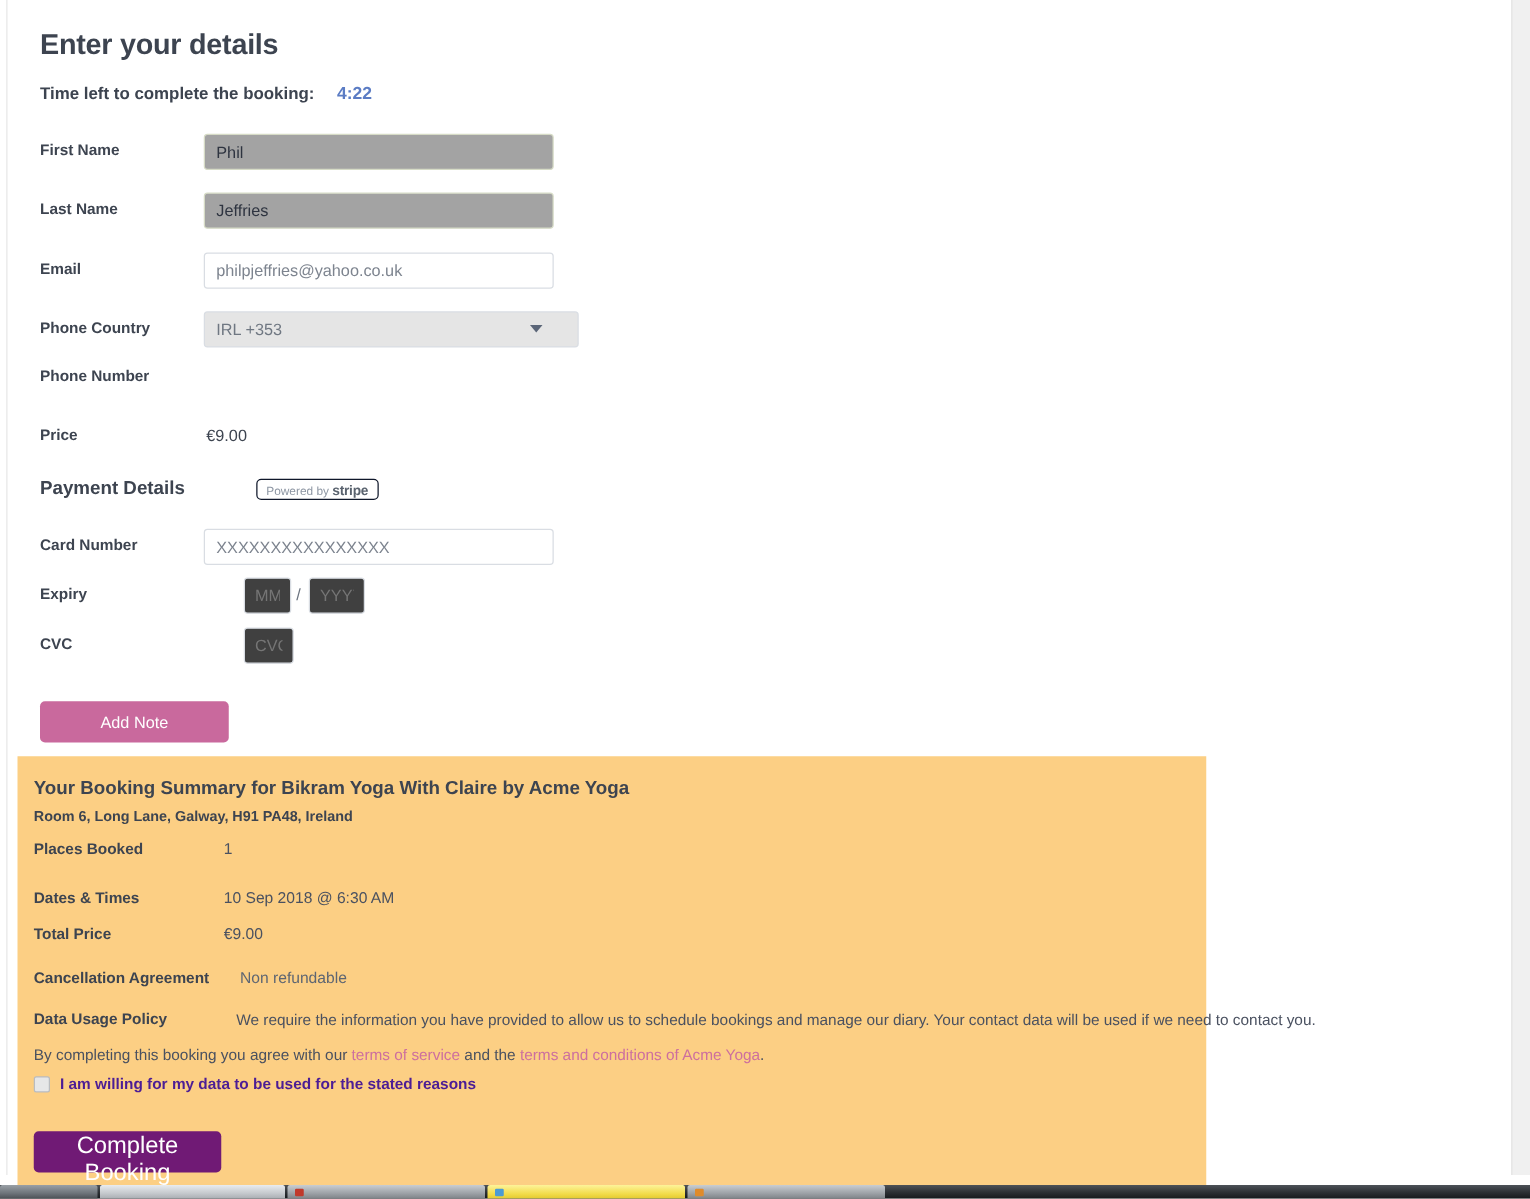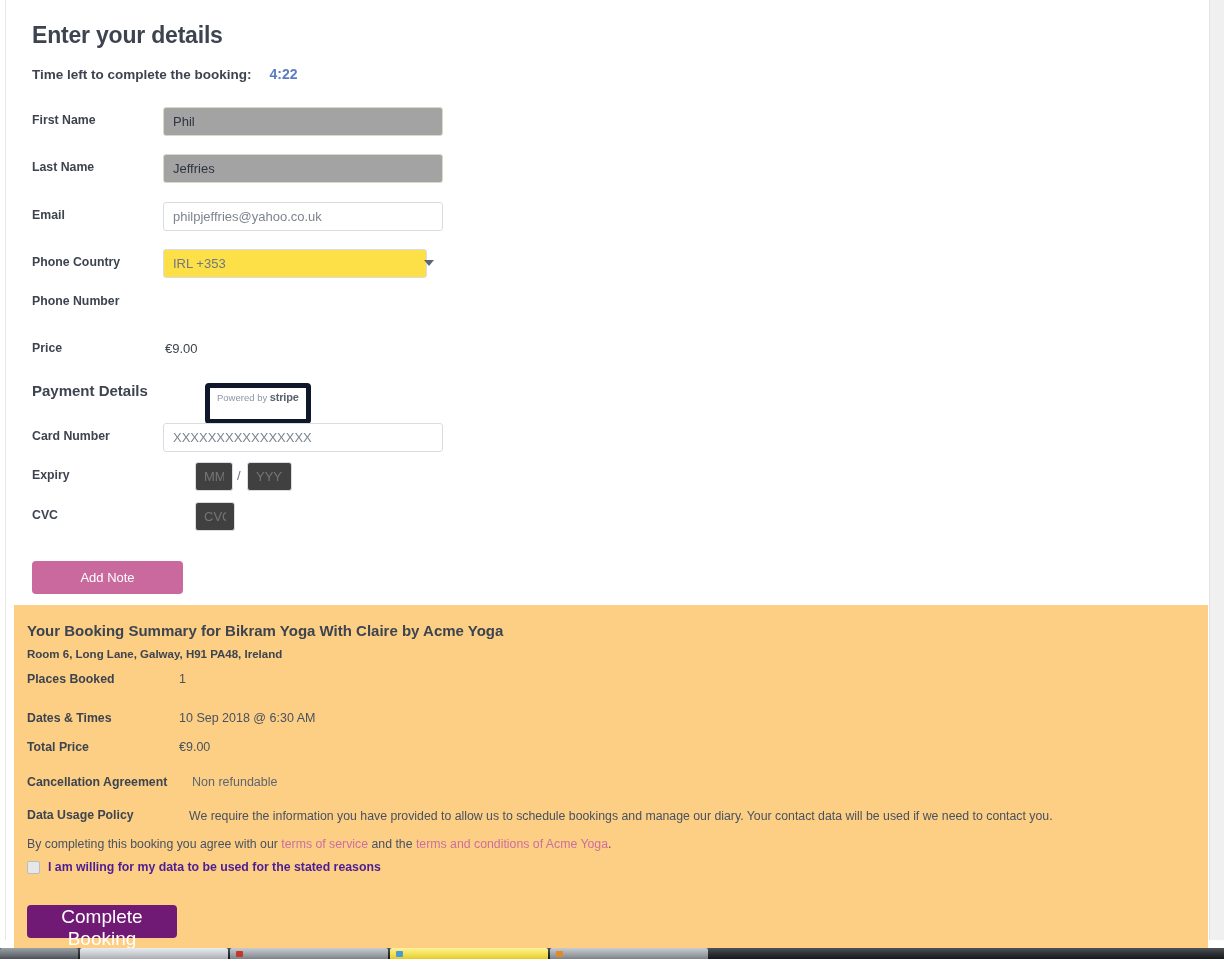--- a/index.html
+++ b/index.html
@@ -113,25 +113,25 @@
     color: #7d848f;
   }
 
   .select-wrap {
     position: absolute;
     left: 131px;
     width: 280px;
     height: 29px;
   }
   .select-box {
-    width: 264px;
+    width: 300px;
     height: 29px;
     border: 1px solid #d9dde3;
     border-radius: 3px;
-    background: #fde047;
+    background: #e5e5e5;
     font-size: 13px;
     color: #6f7782;
     padding: 0 9px;
     line-height: 27px;
   }
   .select-arrow {
     position: absolute;
     right: 9px; top: 11px;
     width: 0; height: 0;
     border-left: 5px solid transparent;
@@ -151,24 +151,24 @@
     position: absolute;
     left: 32px; top: 382px;
     margin: 0;
     font-size: 15px;
     font-weight: bold;
     color: #3d4450;
   }
   .stripe-badge {
     position: absolute;
     left: 205px; top: 383px;
-    border: 5px solid #0f172a;
+    border: 1px solid #0f172a;
     border-radius: 4px;
     background: #ffffff;
-    padding: 3px 7px 16px 7px;
+    padding: 3px 7px 0 7px;
     font-size: 9.5px;
     color: #8d96a3;
     white-space: nowrap;
   }
   .stripe-badge b {
     color: #59626e;
     font-size: 11px;
     letter-spacing: -0.2px;
   }
 
@@ -202,21 +202,21 @@
     border-radius: 4px;
     font-family: "Liberation Sans", sans-serif;
     font-size: 13px;
     cursor: pointer;
   }
 
   
   .summary-panel {
     position: absolute;
     left: 14px; top: 605px;
-    width: 1194px;
+    width: 951px;
     height: 343px;
     background: #fccf84;
   }
   .summary-title {
     position: absolute;
     left: 13px; top: 17px;
     font-size: 15px;
     font-weight: bold;
     color: #3d4450;
     white-space: nowrap;

